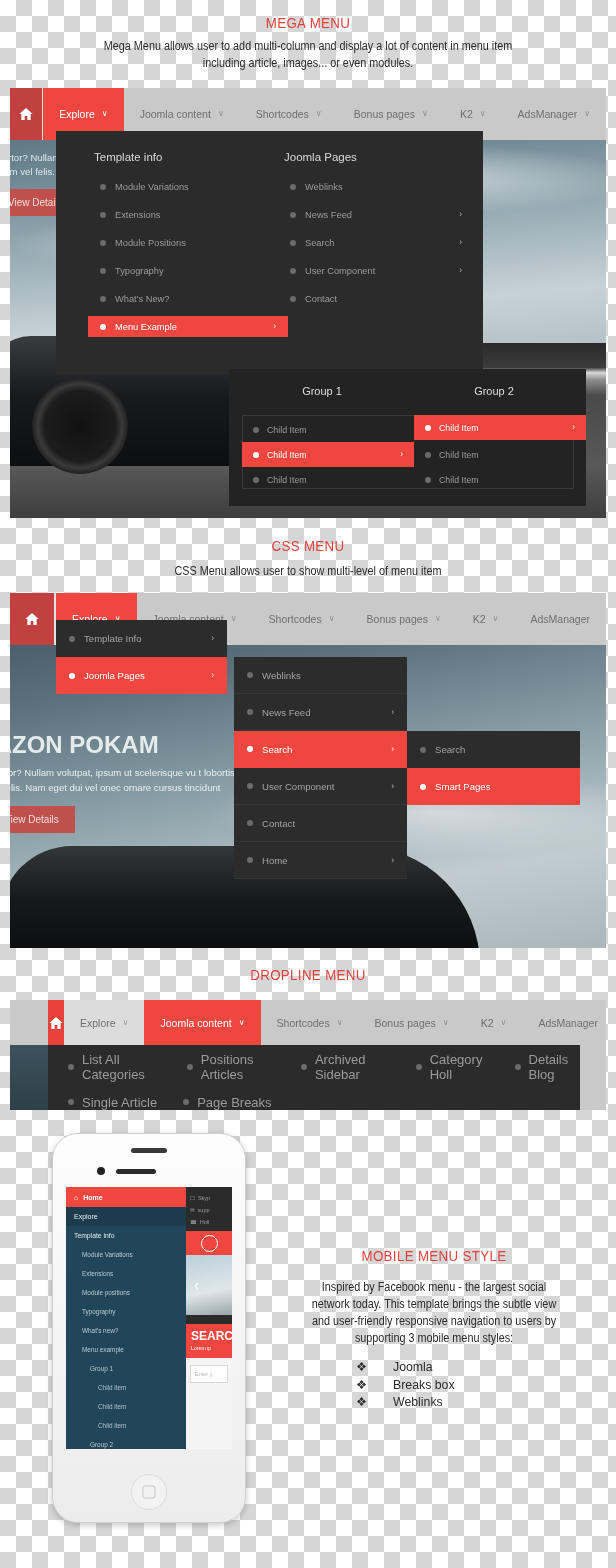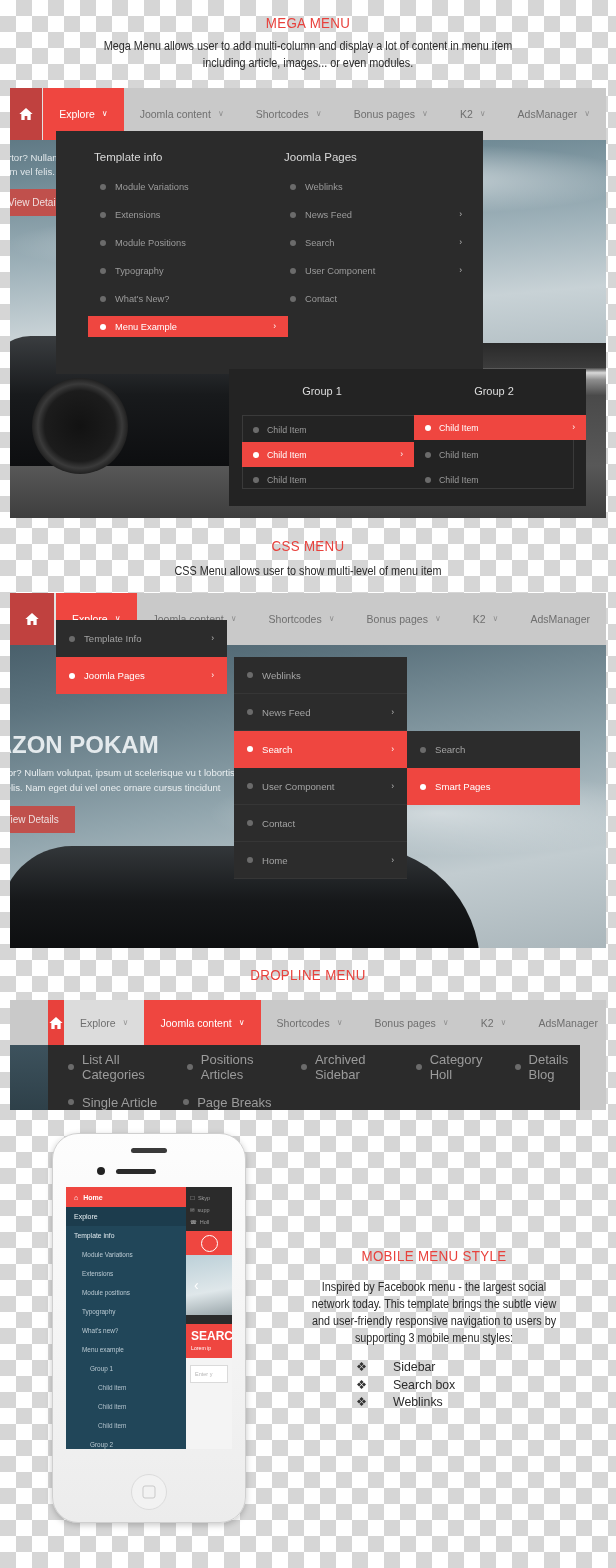--- a/index.html
+++ b/index.html
@@ -570,25 +570,25 @@
         <i></i>
       </div>
   </div>
 
   <div id="mobile-txt">
     <div class="sec-title">MOBILE MENU STYLE</div>
     <div class="sec-desc" style="margin-top:14px;">Inspired by Facebook menu - the largest social network today. This template brings the subtle view and user-friendly responsive navigation to users by supporting 3 mobile menu styles:</div>
     <div class="bullets">
       <div>
           <span class="mk">❖</span>
-          <span>Sidebar</span>
+          <span>Joomla</span>
         </div>
       <div>
           <span class="mk">❖</span>
-          <span>Search box</span>
+          <span>Breaks box</span>
         </div>
       <div>
           <span class="mk">❖</span>
           <span>Weblinks</span>
         </div>
     </div>
   </div>
 </div>
 
 </body></html>

